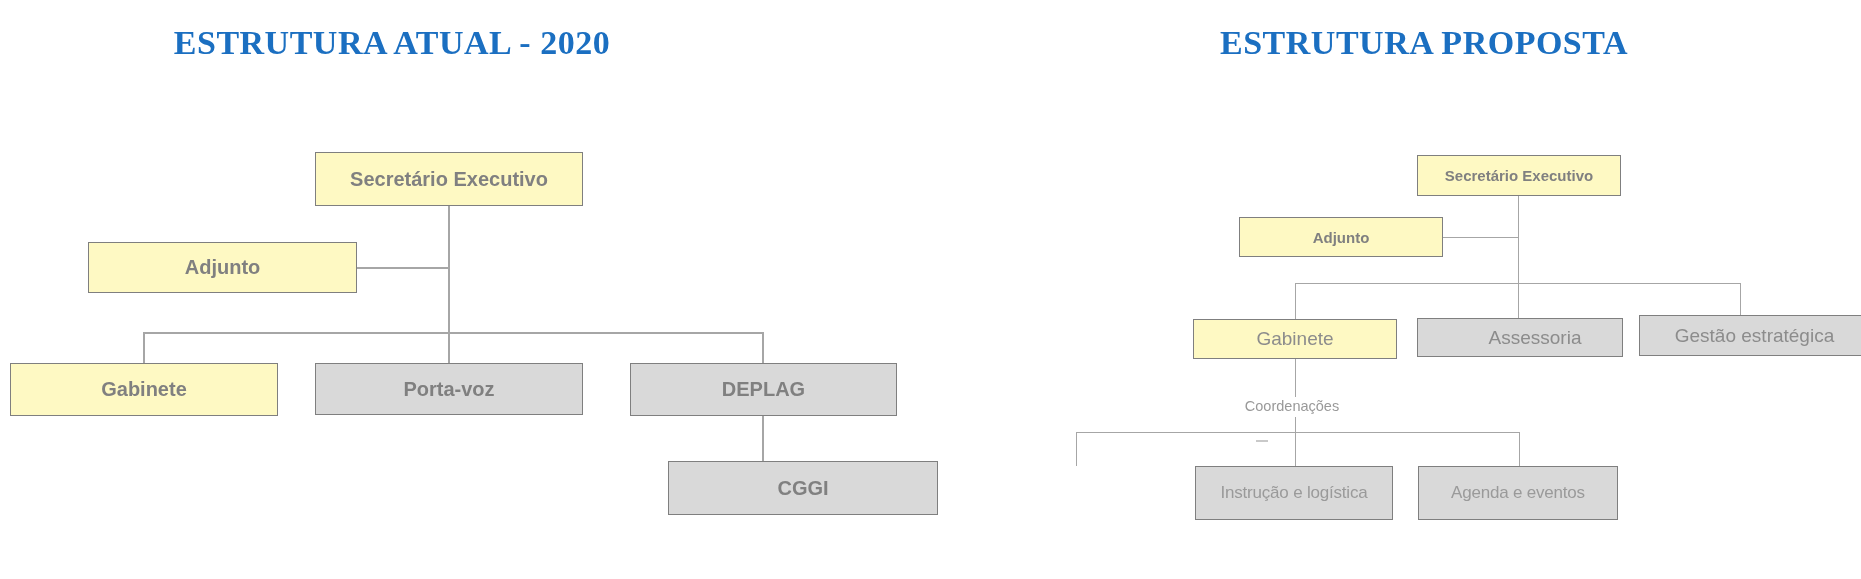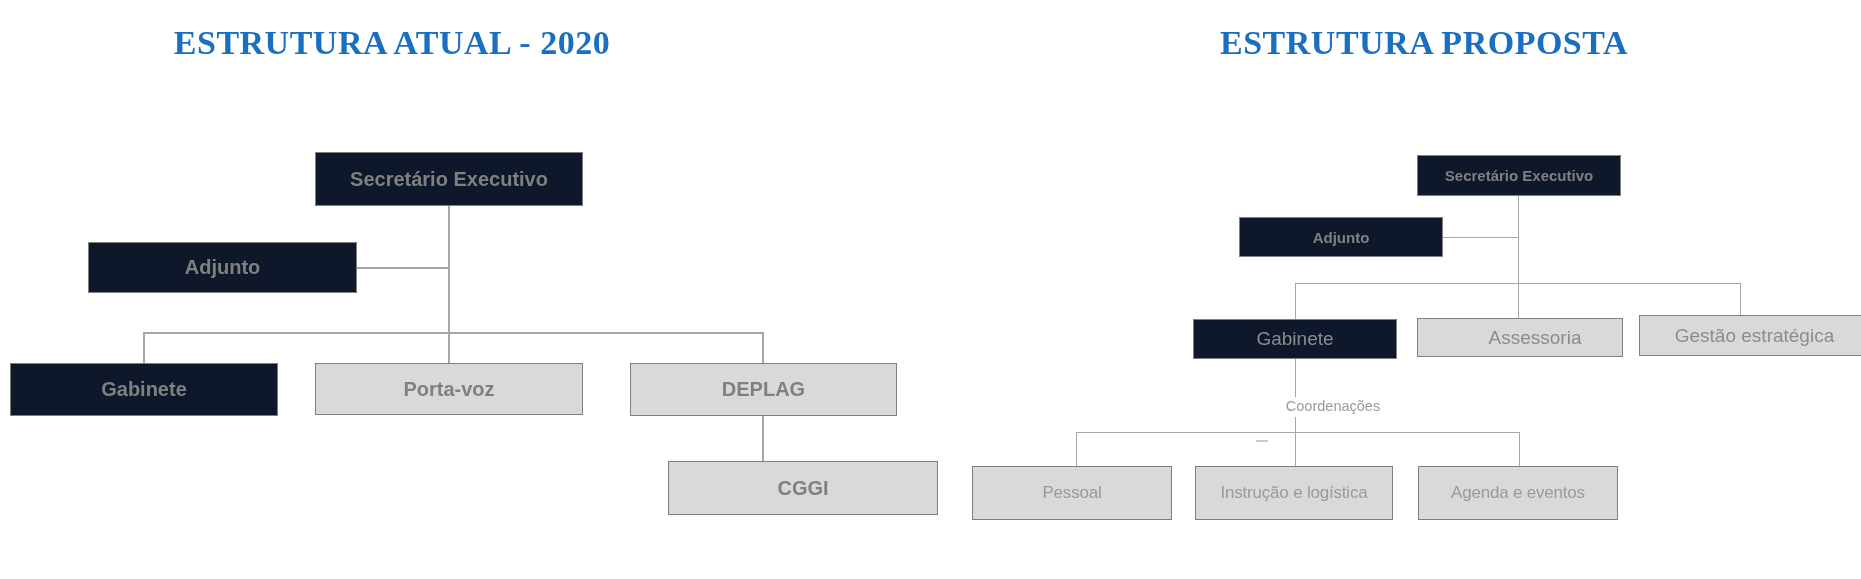--- a/index.html
+++ b/index.html
@@ -18,21 +18,21 @@
     font-size:34px;
     letter-spacing:0.5px;
     color:#1B6FC1;
     white-space:nowrap;
     margin-left:32px;
   }
   .box{
     position:absolute;
     box-sizing:border-box;
     display:flex;align-items:center;justify-content:center;
-    background:#0f172a;
+    background:#fef9c3;
     border:1.5px solid #7F7F7F;
     color:#808080;
     text-align:center;
     white-space:nowrap;
   }
   .box.gray{background:#D9D9D9;}
   
   .box.atual{font-weight:bold;font-size:20px;}
   
   .box.prop-top{font-weight:bold;font-size:15px;border-width:1px;}
@@ -95,21 +95,20 @@
   <div class="box prop-top" style="left:1417px;top:155px;width:204px;height:41px;">Secretário Executivo</div>
 
   <div class="box prop-top" style="left:1239px;top:217px;width:204px;height:40px;">Adjunto</div>
 
   <div class="box prop-mid" style="left:1193px;top:319px;width:204px;height:40px;">Gabinete</div>
 
   <div class="box prop-mid gray" style="left:1417px;top:318px;width:206px;height:39px;padding-left:30px;">Assessoria</div>
 
   <div class="box prop-mid gray" style="left:1639px;top:315px;width:231px;height:41px;">Gestão estratégica</div>
 
-  <div class="free-label" style="left:1292px;top:398px;margin-left:41px;">Coordenações</div>
+  <div class="free-label" style="left:1292px;top:398px;">Coordenações</div>
 
-  <div class="box prop-bottom gray" style="left:972px;top:466px;width:200px;height:54px;">Pessoal</div>
 
   <div class="box prop-bottom gray" style="left:1195px;top:466px;width:198px;height:54px;">Instrução e logística</div>
 
   <div class="box prop-bottom gray" style="left:1418px;top:466px;width:200px;height:54px;">Agenda e eventos</div>
 
 </div>
 
 </body></html>

